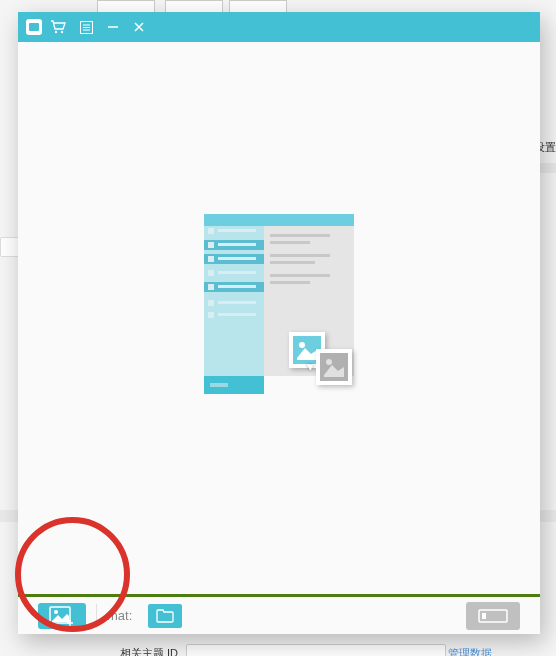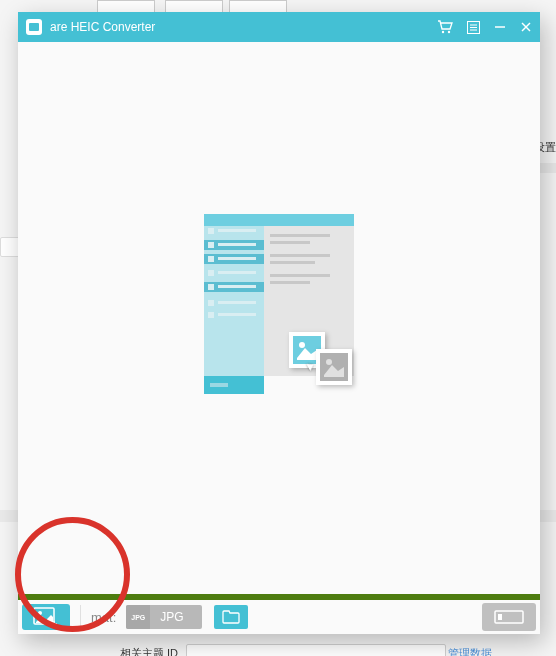--- a/index.html
+++ b/index.html
@@ -61,22 +61,22 @@
     
     .illus-photo { position: absolute; box-shadow: 2px 2px 5px rgba(0,0,0,0.25); }
     .illus-photo-1 { left: 85px; top: 118px; width: 36px; height: 36px; background: #6dcee0; border: 4px solid #fff; }
     .illus-photo-1 svg { display: block; }
     .illus-photo-2 { left: 112px; top: 135px; width: 36px; height: 36px; background: #b0b0b0; border: 4px solid #fff; }
     .illus-cursor { position: absolute; left: 104px; top: 148px; width: 0; height: 0; border-left: 6px solid #fff; border-top: 4px solid transparent; border-bottom: 4px solid transparent; transform: rotate(-30deg); filter: drop-shadow(0 0 1px rgba(0,0,0,0.5)); }
     
     .drop-text { color: #a5a5a5; font-size: 20px; font-weight: 300; }
     
     .bottombar {
-      height: 40px; background: #fafafa; border-top: 6px solid #4d7c0f;
-      display: flex; align-items: center; padding: 0 4px; gap: 6px;
+      height: 40px; background: #fafafa; border-top: 3px solid #4d7c0f;
+      display: flex; align-items: center; padding: 0 20px; gap: 6px;
     }
     .add-image-btn {
       width: 48px; height: 26px; background: #44c0d4; border-radius: 3px;
       display: flex; align-items: center; justify-content: center; cursor: pointer;
     }
     .vdiv { width: 1px; height: 24px; background: #e0e0e0; margin: 0 4px; }
     .format-label { color: #888; font-size: 13px; margin-right: 4px; }
     .format-select {
       display: flex; align-items: center; height: 24px;
       background: #b8b8b8; border-radius: 2px; overflow: hidden;
@@ -113,21 +113,20 @@
 <div class="bg-strip2"></div>
 <div class="bg-bottom-label" style="top:646px;">相关主题 ID</div>
 <div class="bg-bottom-input" style="top:644px;"></div>
 <div class="bg-bottom-link" style="top:646px;">管理数据</div>
 
 <div class="app-window">
   <div class="titlebar">
     <div class="app-icon">
         <div class="app-icon-inner"></div>
       </div>
-    <div class="app-title">are HEIC Converter</div>
     <div class="title-icons">
       <div class="title-icon">
         <svg width="16" height="14" viewBox="0 0 16 14">
             <path d="M1 1h2l2 8h8l2-6H4" fill="none" stroke="#fff" stroke-width="1.3"></path>
             <circle cx="6" cy="12" r="1.2" fill="#fff"></circle>
             <circle cx="12" cy="12" r="1.2" fill="#fff"></circle>
           </svg>
       </div>
       <div class="title-icon">
         <svg width="13" height="13" viewBox="0 0 13 13">
@@ -215,24 +214,20 @@
       <svg width="26" height="20" viewBox="0 0 26 20">
         <rect x="1" y="1" width="20" height="16" fill="none" stroke="#fff" stroke-width="1.5" rx="1"></rect>
         <circle cx="7" cy="6" r="2" fill="#fff"></circle>
         <path d="M3 15 L9 9 L13 13 L18 8 L20 10 L20 16 L3 16 Z" fill="#fff"></path>
         <line x1="21" y1="14" x2="21" y2="20" stroke="#fff" stroke-width="1.5"></line>
         <line x1="18" y1="17" x2="24" y2="17" stroke="#fff" stroke-width="1.5"></line>
       </svg>
     </div>
     <div class="vdiv"></div>
     <div class="format-label">mat:</div>
-    <div class="format-select">
-      <div class="format-badge">JPG</div>
-      <div class="format-value">JPG</div>
-    </div>
     <div class="folder-btn">
       <svg width="18" height="14" viewBox="0 0 18 14">
         <path d="M1 3 L1 12 C1 12.5 1.5 13 2 13 L16 13 C16.5 13 17 12.5 17 12 L17 4 C17 3.5 16.5 3 16 3 L8 3 L7 1 L2 1 C1.5 1 1 1.5 1 2 Z" fill="none" stroke="#fff" stroke-width="1.3"></path>
       </svg>
     </div>
     <div class="spacer"></div>
     <div class="convert-btn">
       <svg width="32" height="18" viewBox="0 0 32 18">
         <rect x="2" y="3" width="28" height="12" fill="none" stroke="#fff" stroke-width="1.5" rx="1"></rect>
         <rect x="5" y="6" width="4" height="6" fill="#fff"></rect>

